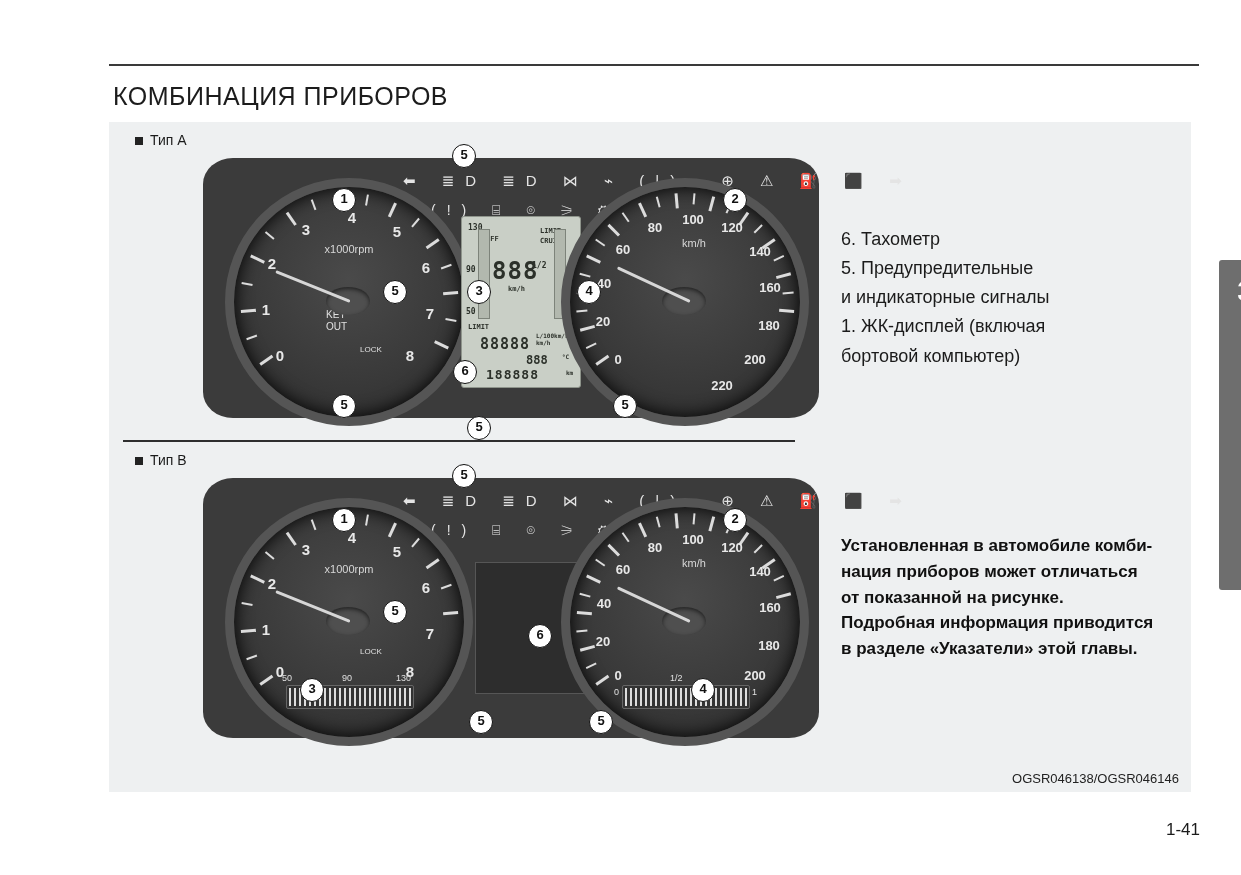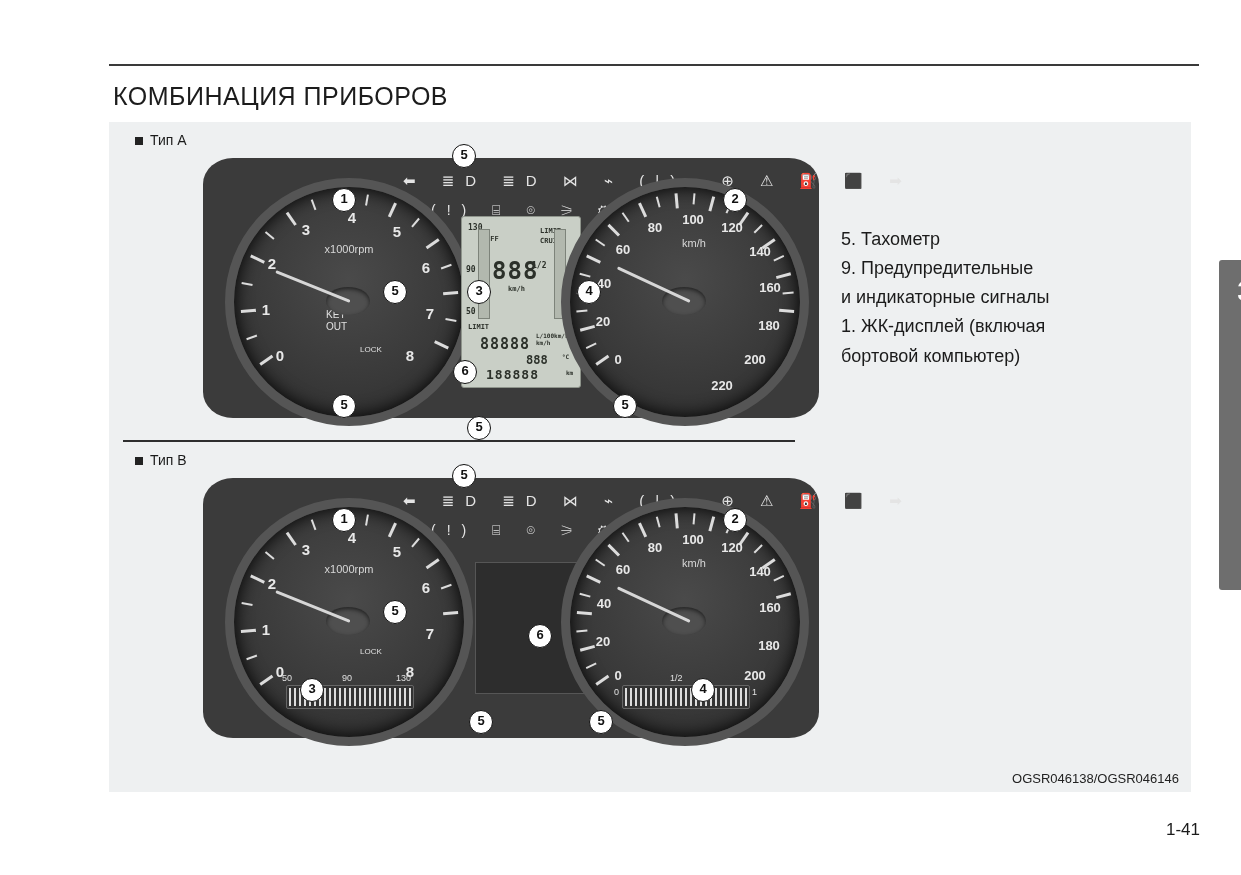--- a/index.html
+++ b/index.html
@@ -398,22 +398,27 @@
       <div class="callout" style="left:97px;top:200px;">3</div>
       <div class="callout" style="left:488px;top:200px;">4</div>
       <div class="callout" style="left:266px;top:232px;">5</div>
       <div class="callout" style="left:386px;top:232px;">5</div>
     </div>
 
     <div class="imgcode">OGSR046138/OGSR046146</div>
   </div>
 
   <div class="legend">
-    <div>5. Тахометр</div>
-    <div>9. Предупредительные
+    <div>6. Тахометр</div>
+    <div>5. Предупредительные
 и индикаторные сигналы</div>
     <div>1. ЖК-дисплей (включая
 бортовой компьютер)</div>
   </div>
 
+  <div class="note">Установленная в автомобиле комби-
+нация приборов может отличаться
+от показанной на рисунке.
+Подробная информация приводится
+в разделе «Указатели» этой главы.</div>
 
   <div class="folio">1-41</div>
 </div>
 
 </body></html>

